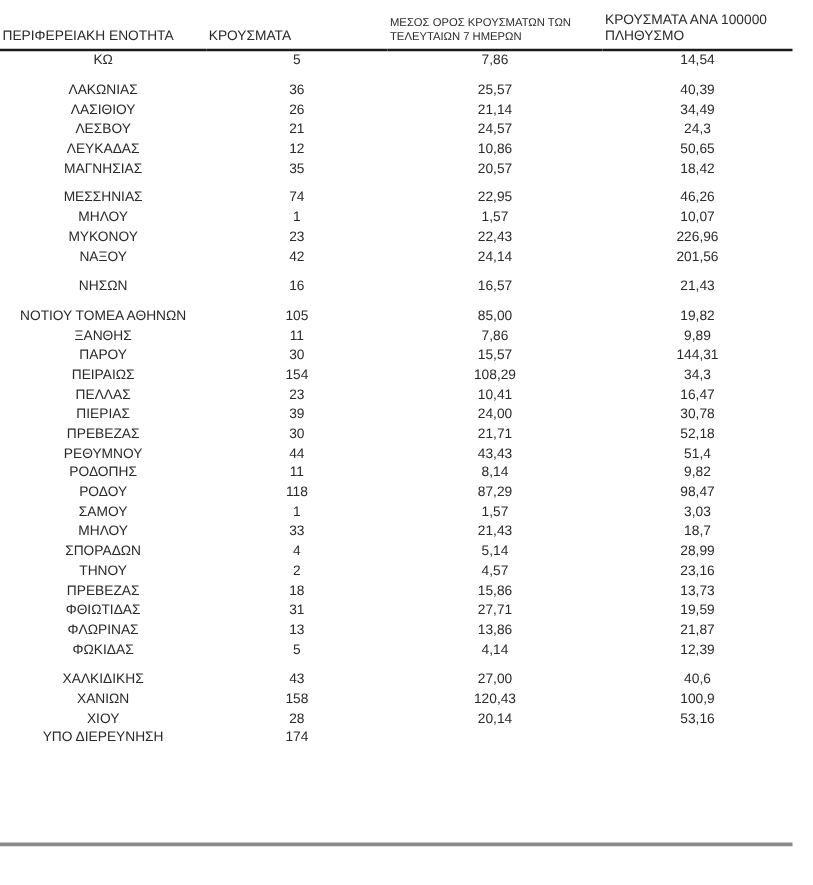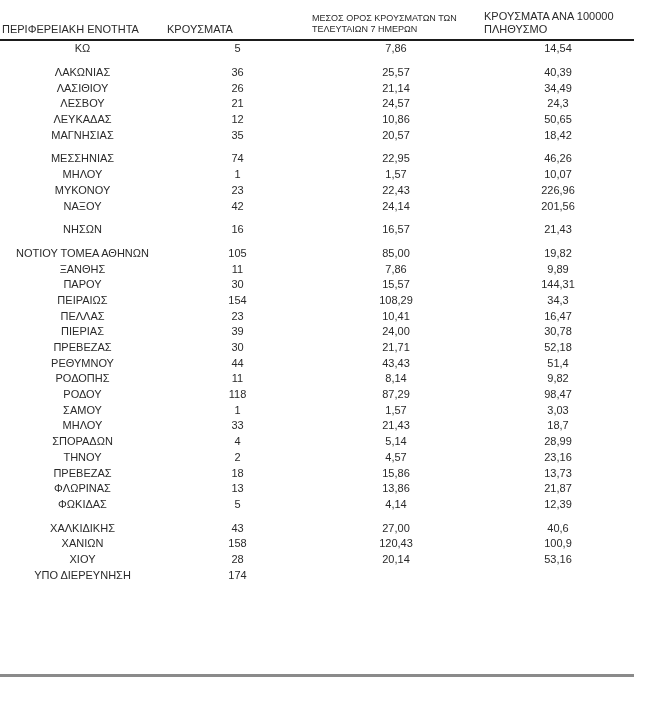--- a/index.html
+++ b/index.html
@@ -261,20 +261,26 @@
     <td>4,57</td>
     <td>23,16</td>
   </tr>
         <tr class="data-row">
     <td>ΠΡΕΒΕΖΑΣ</td>
     <td>18</td>
     <td>15,86</td>
     <td>13,73</td>
   </tr>
         <tr class="data-row">
+    <td>ΦΘΙΩΤΙΔΑΣ</td>
+    <td>31</td>
+    <td>27,71</td>
+    <td>19,59</td>
+  </tr>
+        <tr class="data-row">
     <td>ΦΛΩΡΙΝΑΣ</td>
     <td>13</td>
     <td>13,86</td>
     <td>21,87</td>
   </tr>
         <tr class="data-row">
     <td>ΦΩΚΙΔΑΣ</td>
     <td>5</td>
     <td>4,14</td>
     <td>12,39</td>

